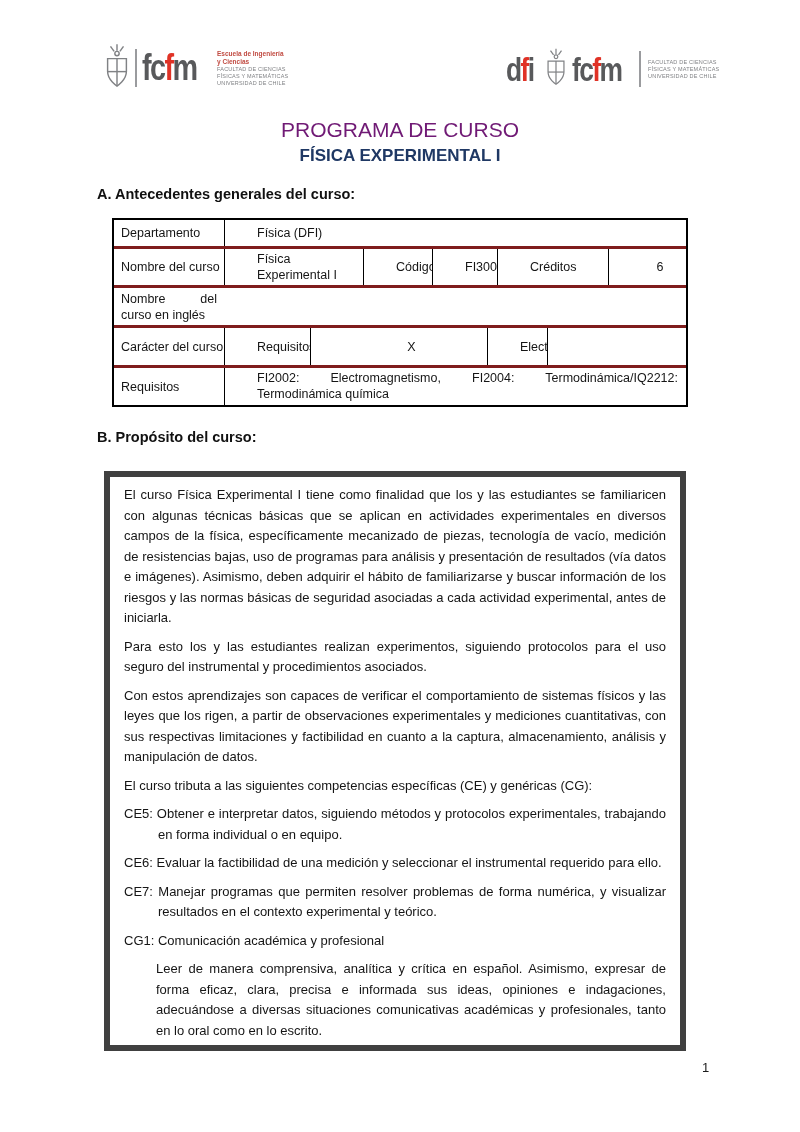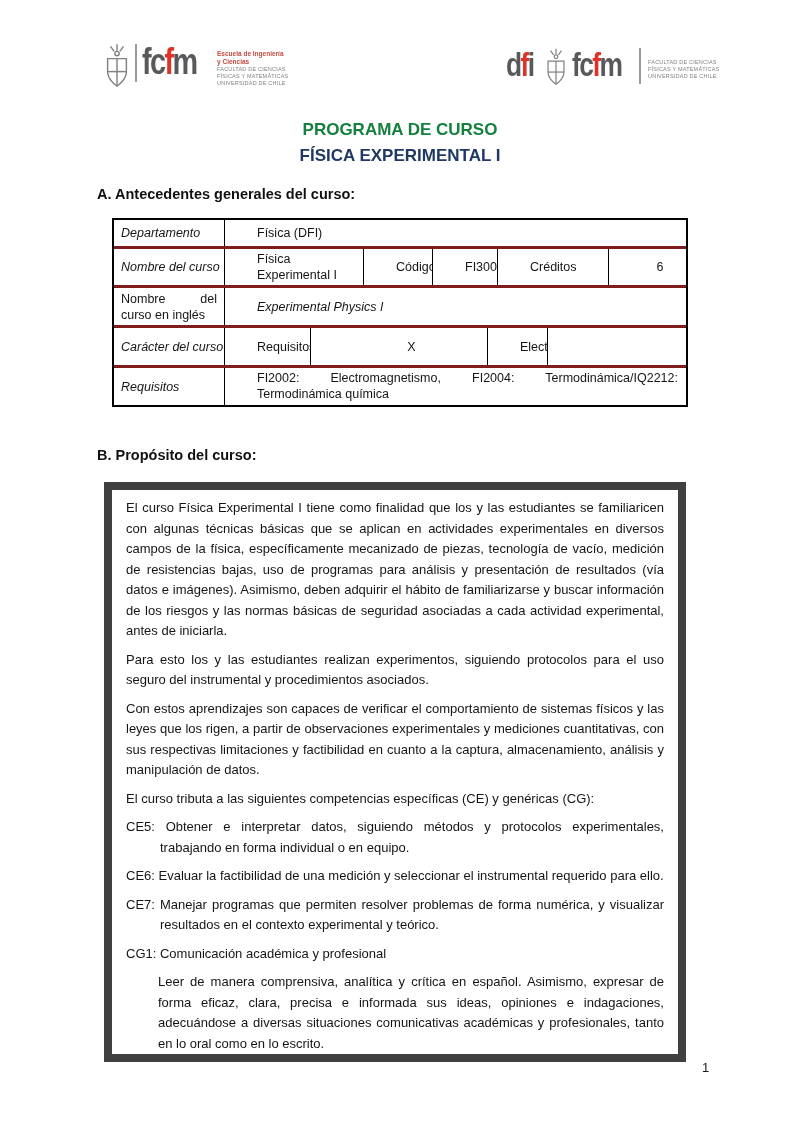--- a/index.html
+++ b/index.html
@@ -3,59 +3,59 @@
 <meta charset="utf-8">
 <style>
   * { margin:0; padding:0; box-sizing:border-box; }
   html,body { background:#ffffff; }
   .page {
     position:relative; width:800px; height:1132px; background:#fff;
     font-family:"Liberation Sans", sans-serif; color:#151515; overflow:hidden;
   }
 
   
-  .logo { position:absolute; display:flex; }
+  .logo { position:absolute; display:flex; align-items:center; }
   .logo-left  { left:104px; top:44px; gap:5px; }
   .logo-right { left:506px; top:48px; gap:5px; }
   .vbar  { width:2px; height:38px; background:#9a9b9e; }
   .vbar2 { width:2px; height:36px; background:#9a9b9e; }
   .wordmark { display:inline-block; font-weight:bold; font-size:36px; line-height:1;
               letter-spacing:-2px; transform:scaleX(.8); transform-origin:left center; }
   .wordmark-sm { font-size:33px; }
   .wm-gray { color:#58595B; } .wm-red { color:#E03226; }
   .logo-text { display:flex; flex-direction:column; justify-content:center; margin-left:2px; }
   .lt-red  { color:#C14B42; font-size:6.5px; line-height:8px; font-weight:bold; }
   .lt-gray { color:#808285; font-size:5.5px; line-height:7px; letter-spacing:.2px; }
 
   
   .title-block { position:absolute; top:117px; left:0; width:800px; text-align:center; }
-  .doc-title    { font-size:17px; font-weight:bold; color:#15803d; line-height:26px; }
+  .doc-title    { font-size:21px; font-weight:normal; color:#701a75; line-height:26px; }
   .doc-subtitle { font-size:17px; font-weight:bold; color:#1F3864; line-height:26px; }
 
   .sec-heading { position:absolute; left:97px; font-size:14.5px; font-weight:bold; color:#111; }
-  .sec-a { top:186px; } .sec-b { top:447px; }
+  .sec-a { top:186px; } .sec-b { top:429px; }
 
   
   .tableA { position:absolute; left:112px; top:218px; width:576px;
             border:2px solid #000; font-size:12.5px; line-height:16px; background:#fff; }
   .trow { display:flex; }
   .trow + .trow { border-top:3px solid #7f1d1d; }
   .tcell { display:flex; align-items:center; padding:2px 7px; min-height:26px; overflow:hidden; }
   .tcell + .tcell { border-left:1px solid #000;padding-left:32px; }
   .rh38 .tcell { min-height:37px; }
-  .nowrap { white-space:nowrap;font-style:italic; }
+  .nowrap { white-space:nowrap; }
   .center { justify-content:center; text-align:center; }
   .italic { font-style:italic; }
   .justcell { display:block; text-align:justify; padding-top:3px; }
   .reqcell { display:block; padding:2px 8px; }
   .req-l1 { display:block; text-align:justify; text-align-last:justify; }
 
   
-  .boxB { position:absolute; left:104px; top:482px; width:582px; height:580px;
-          border:8px solid #404040; padding:8px 14px 6px 14px; overflow:hidden;
+  .boxB { position:absolute; left:104px; top:471px; width:582px; height:580px;
+          border:6px solid #404040; padding:8px 14px 6px 14px; overflow:hidden;
           font-size:13px; line-height:20.5px; }
   .boxB p { text-align:justify; margin-bottom:8px; }
   .comp { padding-left:34px; text-indent:-34px; }
   .cg-detail { margin-left:32px; }
 
   .page-num { position:absolute; left:702px; top:1060px; font-size:13px; color:#1b1b1b; }
 </style>
 </head>
 <body>
 
@@ -121,21 +121,20 @@
     <div class="trow">
       <div class="tcell nowrap" style="width:110px">Nombre del curso</div>
       <div class="tcell" style="width:139px">Física Experimental I</div>
       <div class="tcell" style="width:69px">Código</div>
       <div class="tcell" style="width:65px">FI3003</div>
       <div class="tcell" style="width:111px">Créditos</div>
       <div class="tcell center" style="width:78px">6</div>
     </div>
     <div class="trow rh38">
       <div class="tcell justcell" style="width:110px">Nombre del curso en inglés</div>
-      <div class="tcell italic" style="width:462px">Experimental Physics I</div>
     </div>
     <div class="trow rh38">
       <div class="tcell nowrap" style="width:110px">Carácter del curso</div>
       <div class="tcell" style="width:86px">Requisitos</div>
       <div class="tcell center" style="width:177px">X</div>
       <div class="tcell" style="width:60px">Electivo</div>
       <div class="tcell" style="width:139px"></div>
     </div>
     <div class="trow rh38">
       <div class="tcell nowrap" style="width:110px">Requisitos</div>

